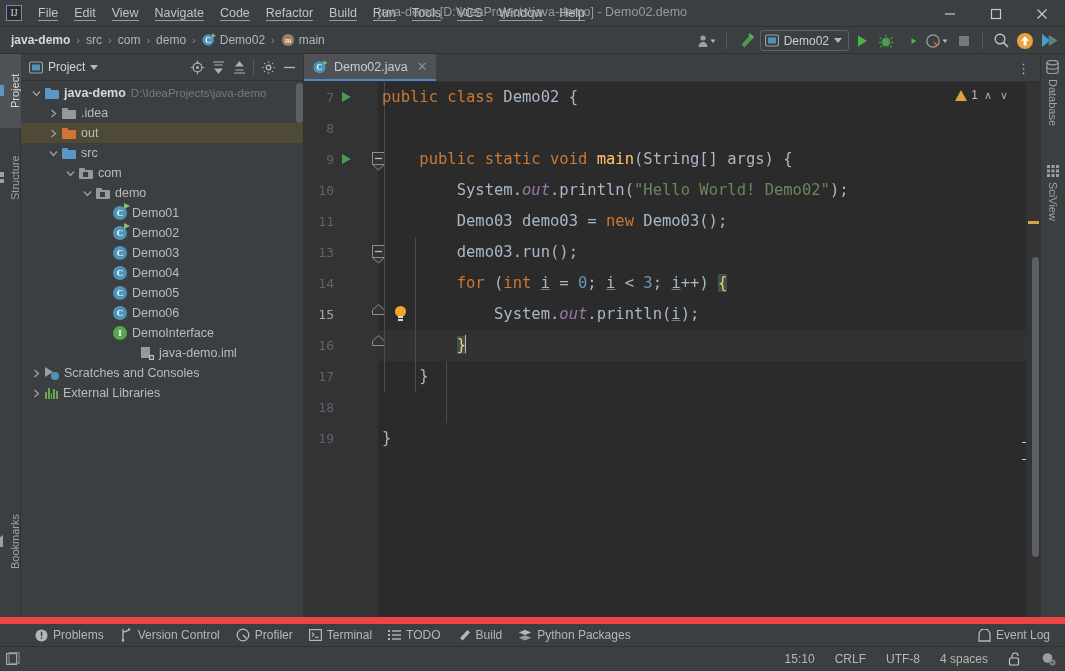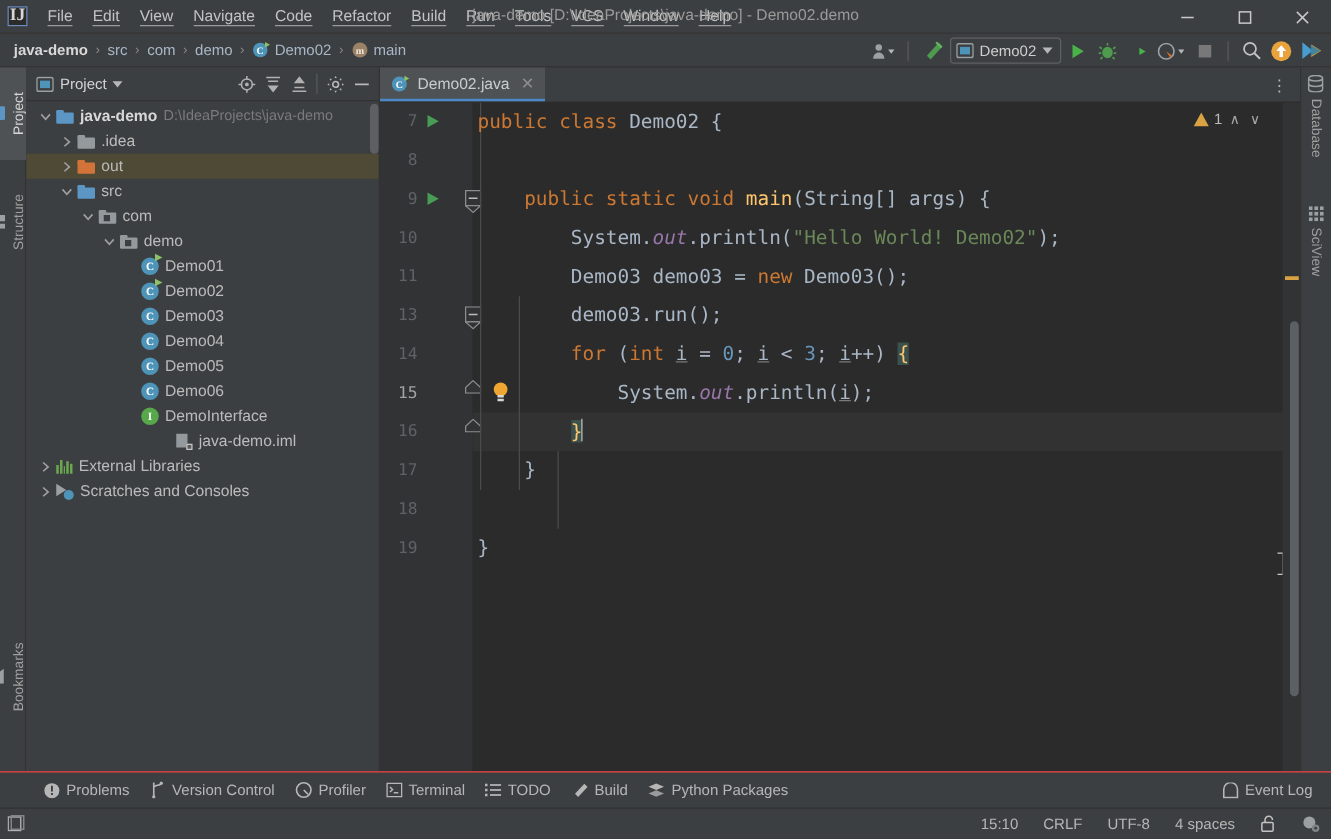--- a/index.html
+++ b/index.html
@@ -14,22 +14,22 @@
 
   
   .titlebar {
     position: absolute; left: 0; top: 0; width: 1065px; height: 27px;
     background: #3c3f41; display: flex; align-items: center;
     border-bottom: 1px solid #323232;
   }
   .ij-logo {
     width: 16px; height: 16px; margin-left: 6px; margin-right: 8px;
     border: 1px solid #6a8cbf; background: #2b2b2b;
-    font-size: 14px; color: #d6d6d6; line-height: 14px; text-align: center;
-    font-family: "Liberation Serif", serif; font-weight: bold;
+    font-size: 10px; color: #d6d6d6; line-height: 14px; text-align: center;
+    font-family: "Liberation Serif", serif; font-weight: normal;
   }
   .menu { display: flex; align-items: center; gap: 0px; }
   .menu-item {
     font-size: 12.5px; color: #c3c3c3; padding: 3px 8px; white-space: nowrap;
   }
   .menu-item span { border-bottom: 1px solid #9a9a9a; }
   .title-text {
     position: absolute; left: 0; right: 0; top: 5px; text-align: center;
     font-size: 12.5px; color: #9a9a9a; pointer-events: none;
   }
@@ -225,21 +225,21 @@
   .rtab {
     position: absolute; right: 0; width: 25px;
     writing-mode: vertical-rl; color: #a0a0a0; font-size: 11px;
     display: flex; align-items: center; gap: 5px; padding: 6px 0;
     justify-content: flex-start;
   }
 
   
   .toolbar-bottom {
     position: absolute; left: 0; bottom: 25px; width: 1065px; height: 29px;
-    background: #3c3f41; border-top: 1px solid #ef4444;
+    background: #3c3f41; border-top: 7px solid #ef4444;
     display: flex; align-items: center; padding-left: 28px; gap: 2px;
   }
   .twbtn {
     display: flex; align-items: center; gap: 5px; font-size: 12px; color: #b6b6b6;
     padding: 3px 7px; border-radius: 3px;
   }
   .eventlog {
     position: absolute; right: 8px; display: flex; align-items: center; gap: 5px;
     font-size: 12px; color: #b6b6b6; padding: 3px 7px; border-radius: 3px;
   }
@@ -668,42 +668,42 @@
             <span>java-demo.iml</span>
           </span>
         </div>
         <div class="trow" style="padding-left: 10px;">
           <span class="arrow">
             <svg width="9" height="9" viewBox="0 0 9 9">
               <path d="M2.5 1L6.5 4.5 2.5 8" stroke="#a0a0a0" stroke-width="1.3" fill="none"></path>
             </svg>
           </span>
           <span class="tlabel">
+            <span class="scr">
+              <i></i>
+              <u></u>
+            </span>
+            <span>Scratches and Consoles</span>
+          </span>
+        </div>
+        <div class="trow" style="padding-left: 10px;">
+          <span class="arrow">
+            <svg width="9" height="9" viewBox="0 0 9 9">
+              <path d="M2.5 1L6.5 4.5 2.5 8" stroke="#a0a0a0" stroke-width="1.3" fill="none"></path>
+            </svg>
+          </span>
+          <span class="tlabel">
             <span class="libicon">
               <span style="height:7px"></span>
               <span style="height:11px"></span>
               <span style="height:6px"></span>
               <span style="height:10px"></span>
               <span style="height:8px"></span>
             </span>
             <span>External Libraries</span>
-          </span>
-        </div>
-        <div class="trow" style="padding-left: 10px;">
-          <span class="arrow">
-            <svg width="9" height="9" viewBox="0 0 9 9">
-              <path d="M2.5 1L6.5 4.5 2.5 8" stroke="#a0a0a0" stroke-width="1.3" fill="none"></path>
-            </svg>
-          </span>
-          <span class="tlabel">
-            <span class="scr">
-              <i></i>
-              <u></u>
-            </span>
-            <span>Scratches and Consoles</span>
           </span>
         </div>
       </div>
   </div>
 
   <div class="editorwrap">
     <div class="tabsrow">
       <div class="etab">
         <span>
           <svg width="15" height="14" viewBox="0 0 15 14">

